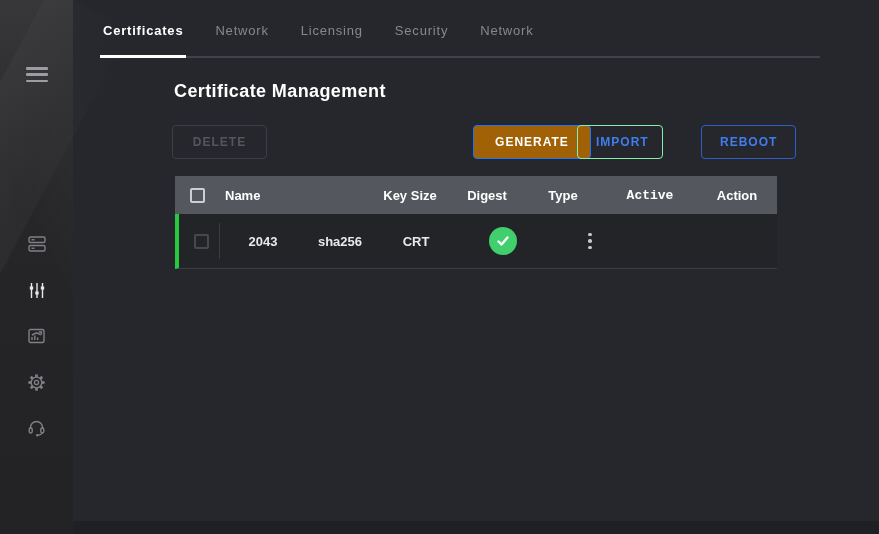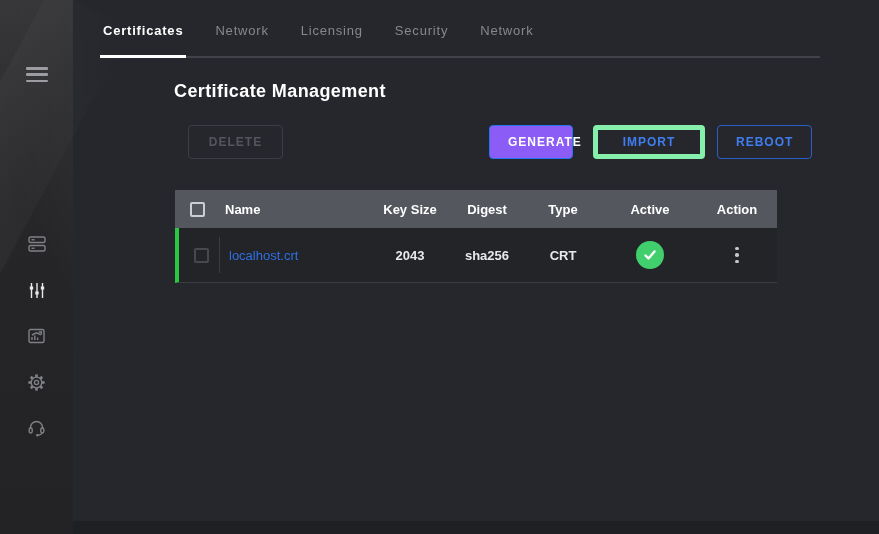--- a/index.html
+++ b/index.html
@@ -52,42 +52,42 @@
   .tab.active { color: #ffffff; font-weight: 700; }
   .tab.active::after { content: ""; position: absolute; left: 0; right: 0; bottom: -2px; height: 3px; background: #ffffff; }
 
   .page-title { position: absolute; left: 101px; top: 81px; font-size: 18px; font-weight: 700; letter-spacing: 0.4px; color: #ffffff; }
 
   
   .toolbar { position: absolute; left: 99px; top: 125px; width: 604px; height: 34px; }
   .btn {
     height: 34px; border-radius: 4px; font-family: "Liberation Sans", sans-serif;
     font-size: 12px; font-weight: 700; letter-spacing: 1px; cursor: pointer;
-    background: transparent; padding: 0 18px; margin-left: 16px;
+    background: transparent; padding: 0 18px;
   }
   .btn-delete { position: absolute; left: 0; top: 0; width: 95px; border: 1px solid #3c3e46; color: #54565e; cursor: default; }
-  .btn-generate { position: absolute; left: 301px; top: 0; width: 84px; border: 1px solid #2574f4; background: #8b5cf6; color: #ffffff; }
-  .btn-import { position: absolute; left: 405px; top: 0; width: 112px; border: 5px solid #86efac; color: #3f7df0; }
+  .btn-generate { position: absolute; left: 301px; top: 0; width: 118px; border: 1px solid #2574f4; background: #a16207; color: #ffffff; }
+  .btn-import { position: absolute; left: 405px; top: 0; width: 86px; border: 1px solid #86efac; color: #3f7df0; }
   .btn-reboot { position: absolute; left: 529px; top: 0; width: 95px; border: 1px solid #2b5fc7; color: #3f7df0; }
 
   
-  .table { position: absolute; left: 102px; top: 190px; width: 602px; }
+  .table { position: absolute; left: 102px; top: 176px; width: 602px; }
   .thead { display: flex; align-items: center; height: 38px; background: #55575f; }
   .thead .cell { color: #ffffff; font-size: 13px; font-weight: 700; }
   .trow { display: flex; align-items: center; height: 55px; background: #232428; border-left: 4px solid #27c940; border-bottom: 1px solid #3a3c42; position: relative; }
   .trow::after { content: ""; position: absolute; left: 40px; top: 9px; bottom: 9px; width: 1px; background: #3a3c42; }
   .cell { display: flex; align-items: center; justify-content: center; }
   .col-check  { width: 47px; justify-content: flex-start; padding-left: 15px; }
   .trow .col-check { width: 43px; }
   .col-name   { width: 147px; justify-content: flex-start; padding-left: 3px; }
   .trow .col-name { padding-left: 7px; }
   .col-keysize{ width: 82px; }
   .col-digest { width: 72px; }
   .col-type   { width: 80px; }
-  .col-active { width: 94px; }
+  .col-active { width: 94px; font-family: Liberation Mono, monospace; }
   .col-action { width: 80px; }
   .trow .cell { color: #e8e9ea; font-size: 13px; font-weight: 600; }
 
   .checkbox { width: 15px; height: 15px; border: 2px solid #cdced1; border-radius: 2px; background: transparent; cursor: pointer; }
   .checkbox.dim { border-color: #46484e; }
 
   .link { color: #2e6fe4; text-decoration: none; font-weight: 400; cursor: pointer; }
 
   .check-badge { width: 28px; height: 28px; border-radius: 50%; background: #41cf6d; display: flex; align-items: center; justify-content: center; }
   .check-badge svg { stroke: #ffffff; fill: none; stroke-width: 2.4; stroke-linecap: round; stroke-linejoin: round; }
@@ -192,23 +192,20 @@
       <div class="cell col-digest">Digest</div>
       <div class="cell col-type">Type</div>
       <div class="cell col-active">Active</div>
       <div class="cell col-action">Action</div>
     </div>
 
     <div class="trow">
       <div class="cell col-check">
         <span class="checkbox dim"></span>
       </div>
-      <div class="cell col-name">
-        <a class="link">localhost.crt</a>
-      </div>
       <div class="cell col-keysize">2043</div>
       <div class="cell col-digest">sha256</div>
       <div class="cell col-type">CRT</div>
       <div class="cell col-active">
         <span class="check-badge">
           <svg width="14" height="12" viewBox="0 0 14 12">
               <polyline points="2.5,6.5 5.5,9.5 11.5,2.5"></polyline>
             </svg>
         </span>
       </div>

